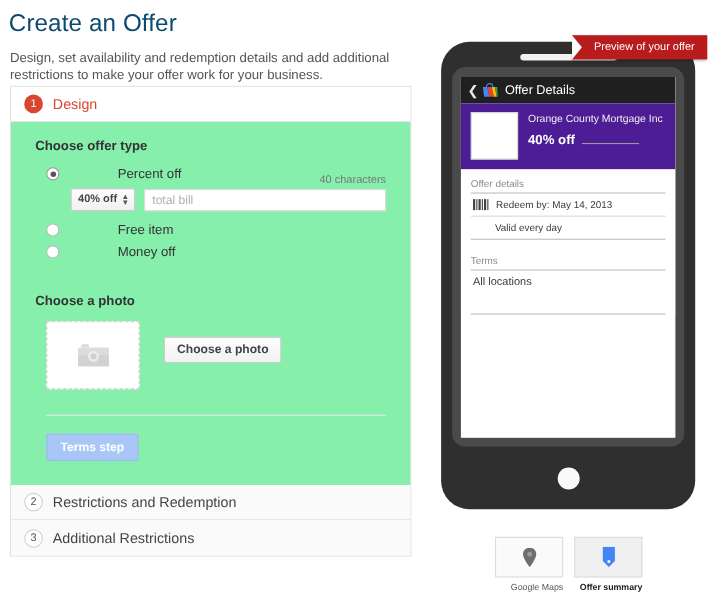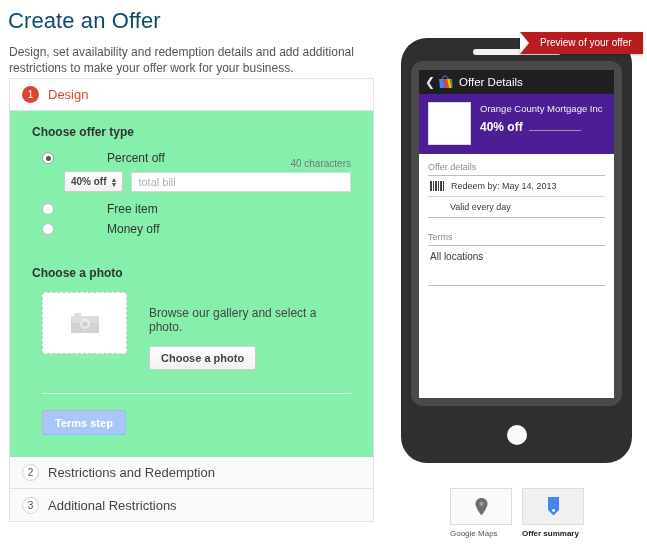--- a/index.html
+++ b/index.html
@@ -190,21 +190,21 @@
     padding: 0 11px 0 20px; white-space: nowrap;
     box-shadow: 0 1px 2px rgba(0,0,0,0.25);
   }
   .tooltip::before {
     content: ""; position: absolute; left: 0; top: 0;
     border-top: 11px solid transparent; border-bottom: 11px solid transparent;
     border-left: 9px solid #ffffff;
   }
 
   .tabs { position: absolute; left: 62px; top: 488px; display: flex; gap: 10px; }
-  .tab { width: 62px; text-align: left; }
+  .tab { width: 62px; text-align: right; }
   .tab-box {
     width: 62px; height: 37px; border: 1px solid #dcdcdc; background: #fafafa;
     display: flex; align-items: center; justify-content: center;
   }
   .tab-box.active { background: #f0f0f0; }
   .tab-label { font-size: 8px; color: #555; margin-top: 4px; display: block; }
   .tab-label.active { color: #222; font-weight: bold; }
 </style>
 </head>
 <body>
@@ -260,21 +260,20 @@
           <div class="photo-box">
             <svg width="30" height="22" viewBox="0 0 30 22">
               <rect x="1" y="4" width="28" height="17" rx="1" fill="#dcdcdc"></rect>
               <rect x="4" y="1" width="7" height="3" rx="1" fill="#dcdcdc"></rect>
               <rect x="1" y="11" width="28" height="10" fill="#d2d2d2"></rect>
               <circle cx="15" cy="12" r="5" fill="#eaeaea"></circle>
               <circle cx="15" cy="12" r="2.6" fill="#cfcfcf"></circle>
             </svg>
           </div>
           <div class="photo-meta">
-            <p class="photo-text">Browse our gallery and select a photo.</p>
             <button class="btn-plain">Choose a photo</button>
           </div>
         </div>
 
         <div class="divider"></div>
 
         <button class="btn-primary">Terms step</button>
       </div>
 
       <div class="acc-head">

